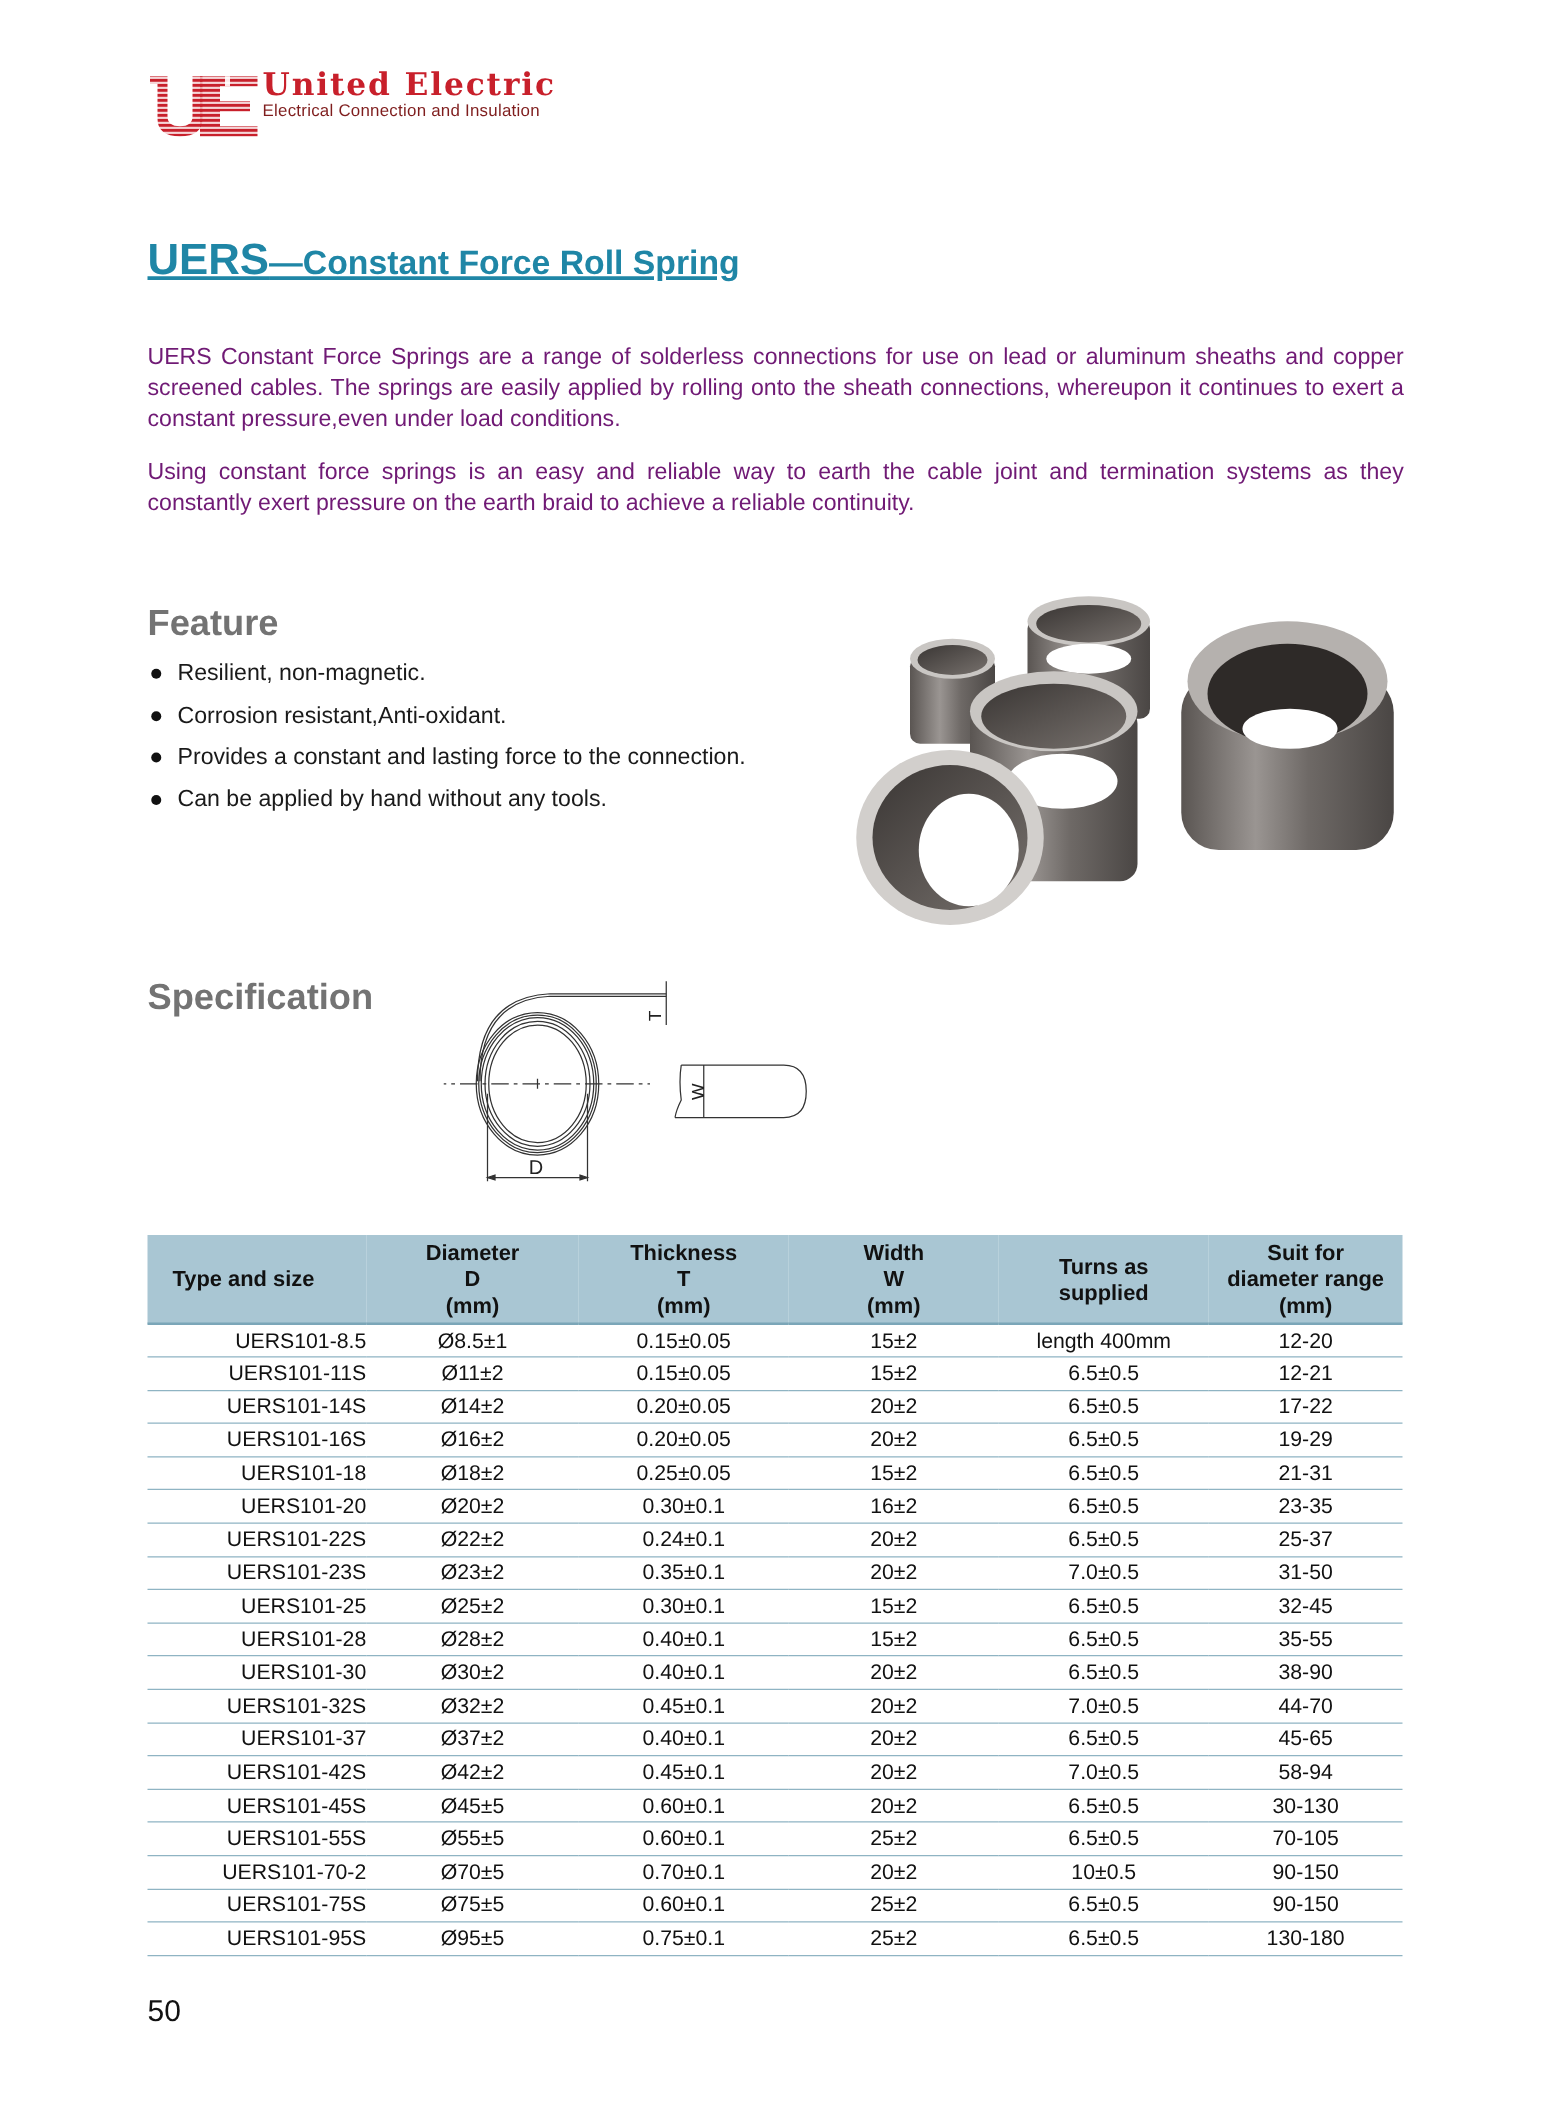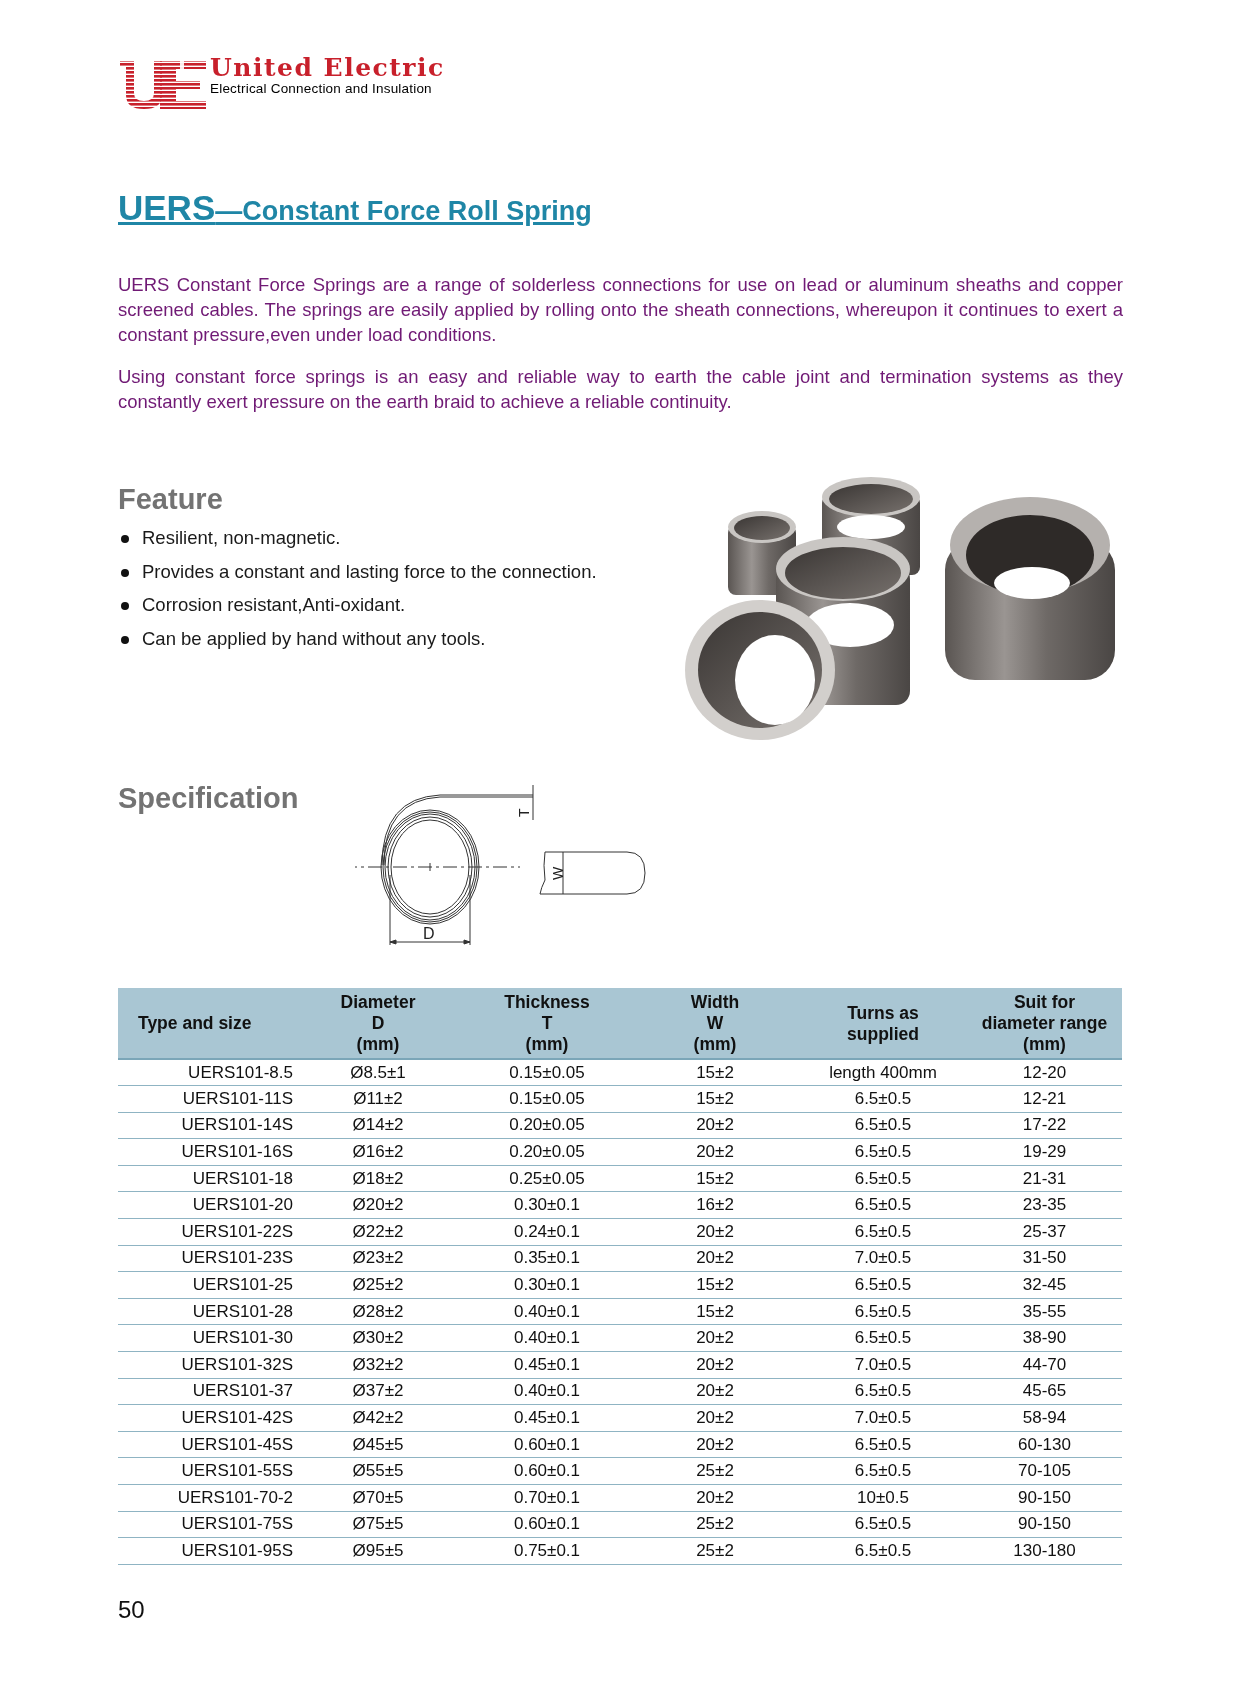--- a/index.html
+++ b/index.html
@@ -5,21 +5,21 @@
     * { box-sizing: border-box; margin: 0; padding: 0; }
     html, body { width: 1240px; height: 1683px; background: #ffffff; }
     body { position: relative; font-family: "Liberation Sans", sans-serif; color: #1a1a1a; overflow: hidden; }
 
     
     .logo { position: absolute; left: 118px; top: 55px; display: flex; align-items: flex-end; }
     .logo-mark { position: relative; width: 90px; height: 52px; }
     .logo-mark svg { display: block; }
     .logo-text { margin-left: 2px; margin-bottom: 14px; }
     .logo-title { font-family: "DejaVu Serif", serif; font-weight: bold; font-size: 25px; color: #c8202b; letter-spacing: 1.5px; line-height: 26px; }
-    .logo-sub { font-size: 13.5px; color: #000000; line-height: 16px; letter-spacing: 0.2px; }
+    .logo-sub { font-size: 13.5px; color: #7f1d1d; line-height: 16px; letter-spacing: 0.2px; }
 
     
     .page-title { position: absolute; left: 118px; top: 188px; color: #1f86a6; font-weight: bold; white-space: nowrap; text-decoration: underline; }
     .page-title .code { font-size: 35px; }
     .page-title .rest { font-size: 27px; }
 
     
     .intro { position: absolute; left: 118px; top: 272px; width: 1005px; font-size: 18.5px; line-height: 25px; text-align: justify; color: #701a75; }
     .intro p { margin-bottom: 17px; }
 
@@ -77,22 +77,22 @@
 <h1 class="page-title"><span class="code">UERS</span><span class="rest">—Constant Force Roll Spring</span></h1>
 
 <div class="intro">
   <p>UERS Constant Force Springs are a range of solderless connections for use on lead or aluminum sheaths and copper screened cables. The springs are easily applied by rolling onto the sheath connections, whereupon it continues to exert a constant pressure,even under load conditions.</p>
   <p>Using constant force springs is an easy and reliable way to earth the cable joint and termination systems as they constantly exert pressure on the earth braid to achieve a reliable continuity.</p>
 </div>
 
 <h2 class="section-heading" style="top:483px;">Feature</h2>
 <ul class="feature-list">
   <li><span class="bullet"></span><span>Resilient, non-magnetic.</span></li>
+  <li><span class="bullet"></span><span>Corrosion resistant,Anti-oxidant.</span></li>
   <li><span class="bullet"></span><span>Provides a constant and lasting force to the connection.</span></li>
-  <li><span class="bullet"></span><span>Corrosion resistant,Anti-oxidant.</span></li>
   <li><span class="bullet"></span><span>Can be applied by hand without any tools.</span></li>
 </ul>
 
 <div class="product-photo">
   <svg width="440" height="280" viewBox="0 0 440 280">
     <defs>
       <linearGradient id="metal" x1="0" y1="0" x2="1" y2="0">
         <stop offset="0" stop-color="#5a5552"></stop>
         <stop offset="0.35" stop-color="#9a9592"></stop>
         <stop offset="0.6" stop-color="#6e6966"></stop>
@@ -293,21 +293,21 @@
         <td>20±2</td>
         <td>7.0±0.5</td>
         <td>58-94</td>
       </tr>
       <tr>
         <td>UERS101-45S</td>
         <td>Ø45±5</td>
         <td>0.60±0.1</td>
         <td>20±2</td>
         <td>6.5±0.5</td>
-        <td>60-130</td>
+        <td>30-130</td>
       </tr>
       <tr>
         <td>UERS101-55S</td>
         <td>Ø55±5</td>
         <td>0.60±0.1</td>
         <td>25±2</td>
         <td>6.5±0.5</td>
         <td>70-105</td>
       </tr>
       <tr>

